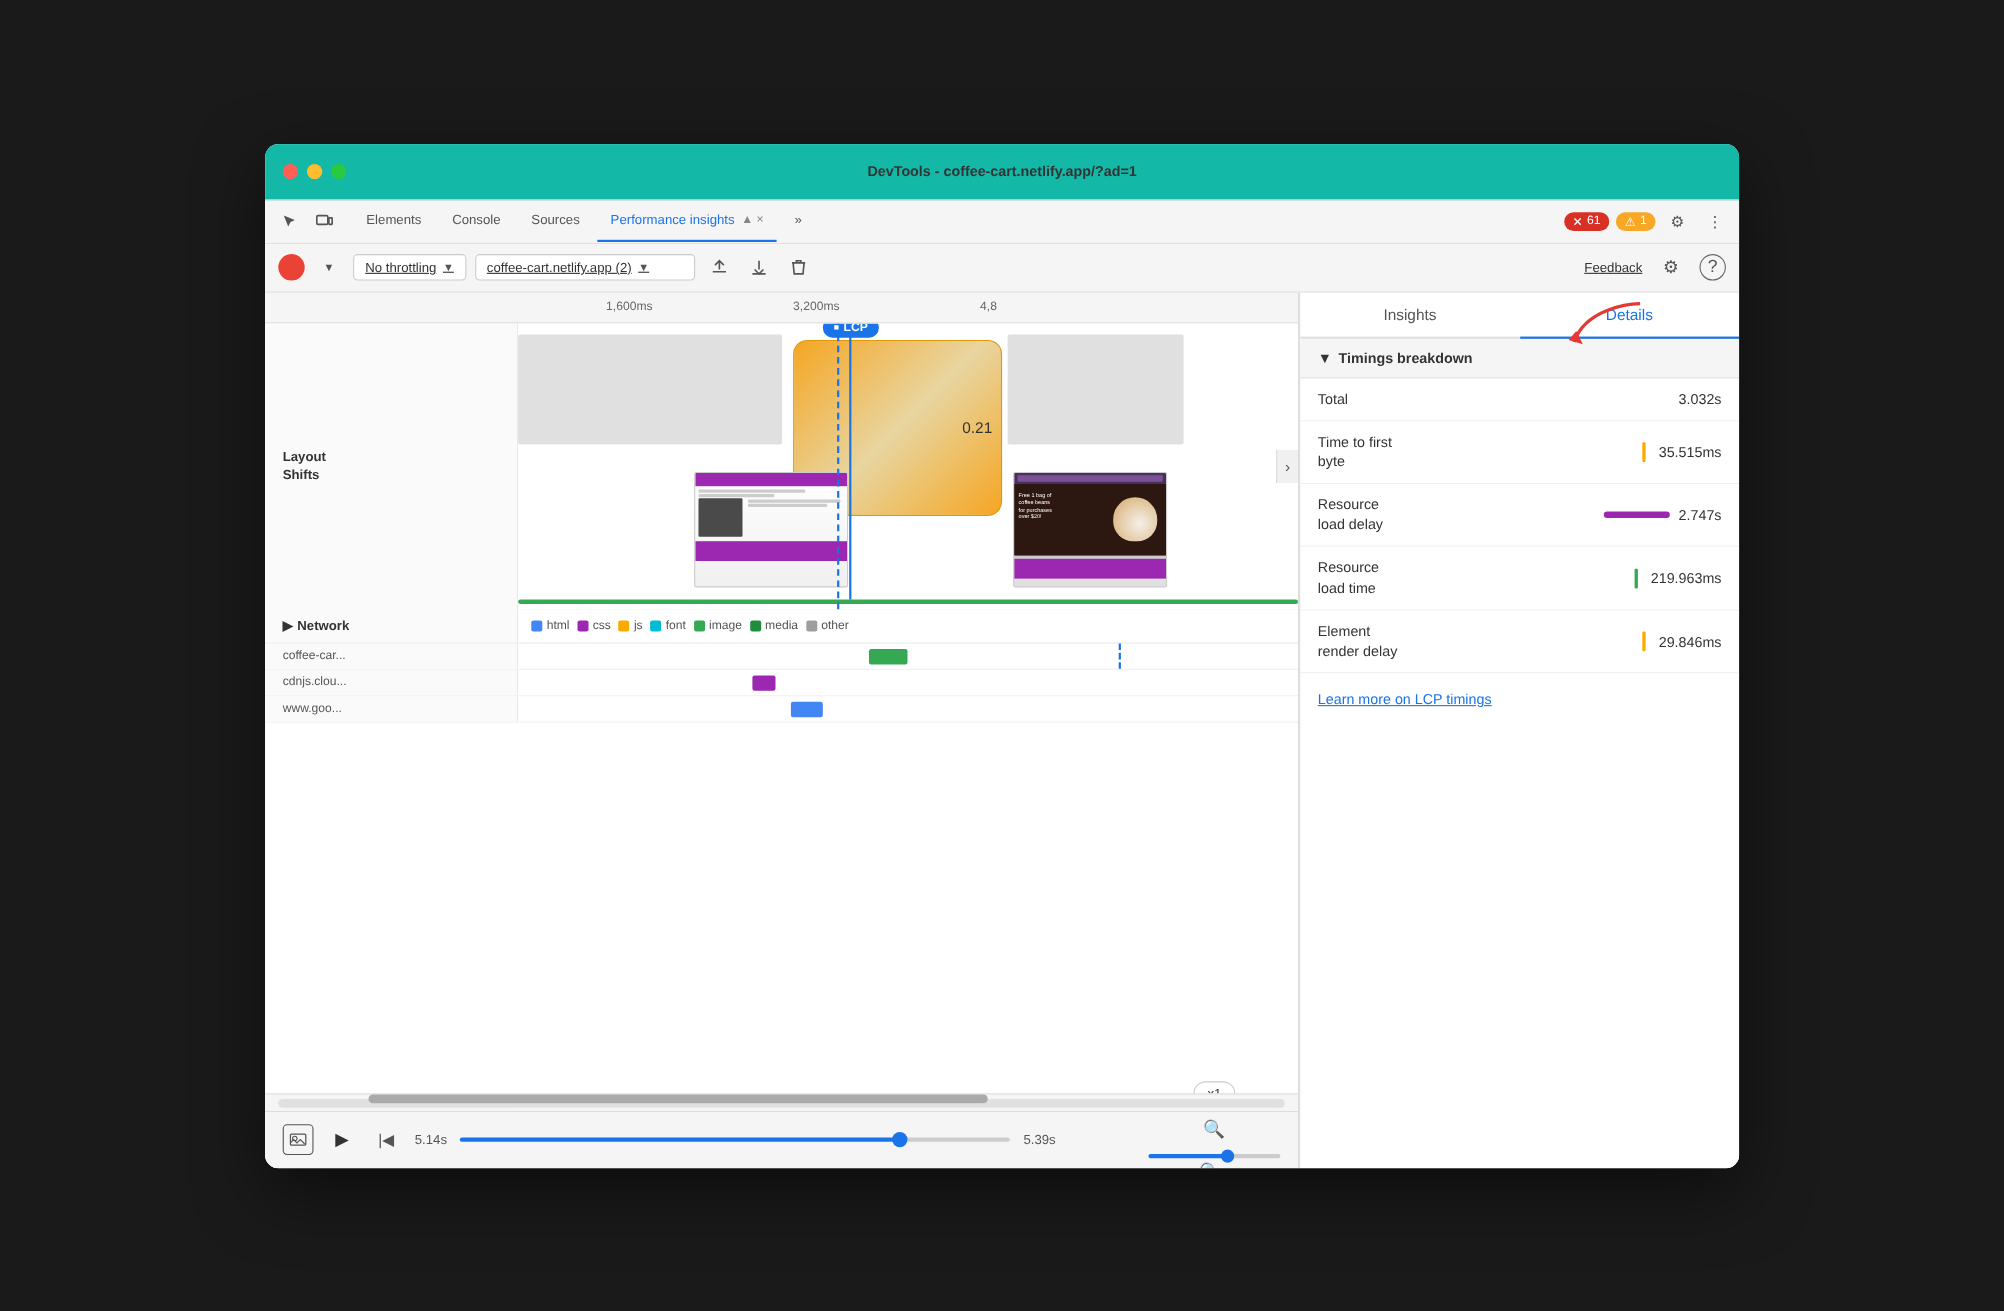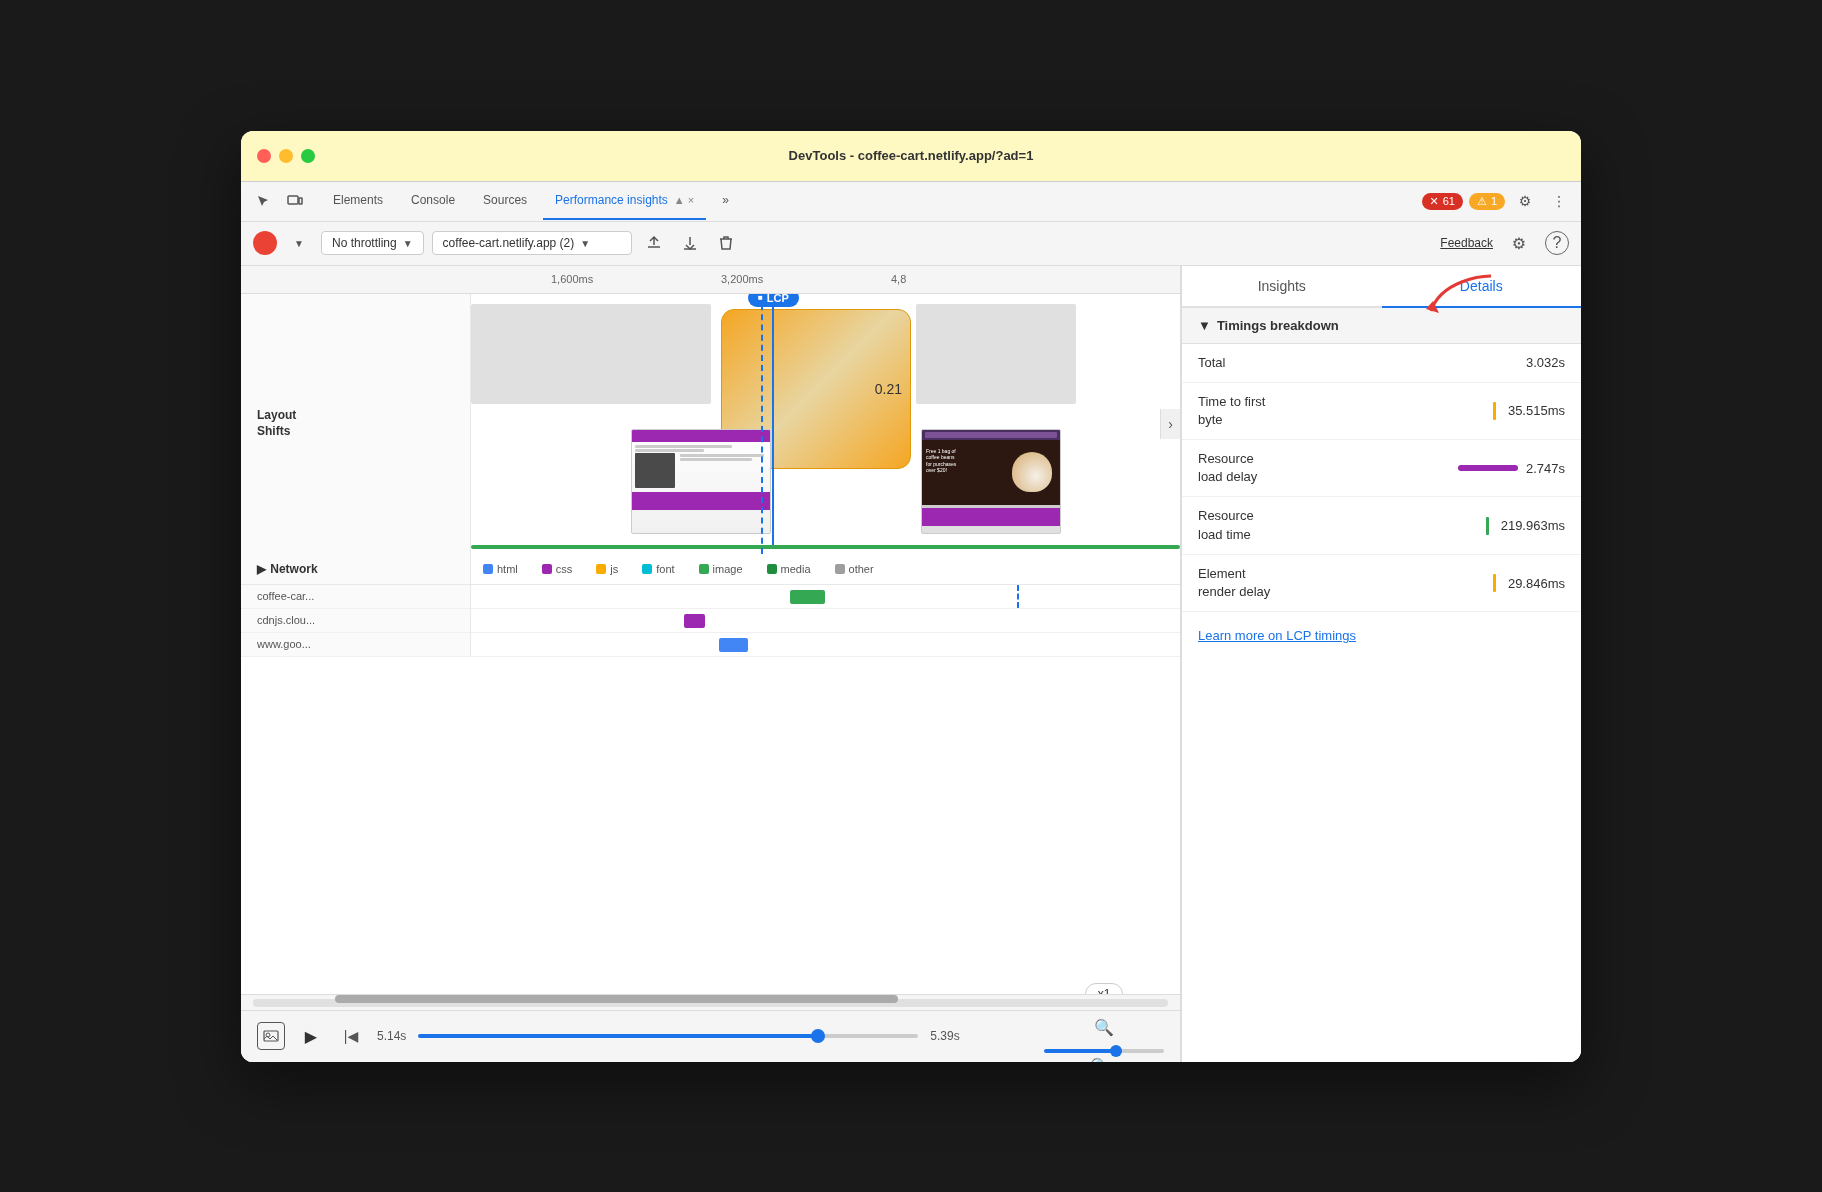--- a/index.html
+++ b/index.html
@@ -13,21 +13,21 @@
     }
     .window {
       width: 1340px;
       background: #f0f0f0;
       border-radius: 12px;
       box-shadow: 0 20px 60px rgba(0,0,0,0.5);
       overflow: hidden;
     }
     
     .title-bar {
-      background: #fef9c3;
+      background: #14b8a6;
       height: 51px;
       display: flex;
       align-items: center;
       padding: 0 16px;
       border-bottom: 1px solid #ccc;
       position: relative;
     }
     .traffic-lights {
       display: flex;
       gap: 8px;
@@ -154,20 +154,21 @@
       display: flex;
       align-items: center;
       gap: 6px;
       background: white;
       border: 1px solid #ccc;
       border-radius: 4px;
       padding: 4px 10px;
       font-size: 12px;
       cursor: pointer;
       color: #333;
+      text-decoration: underline;
     }
     .dropdown-arrow { color: #555; font-size: 10px; }
     .toolbar-right {
       margin-left: auto;
       display: flex;
       align-items: center;
       gap: 12px;
     }
     .feedback-link {
       font-size: 12px;
@@ -408,21 +409,21 @@
       min-width: 230px;
       padding: 8px 16px;
       font-size: 12px;
       color: #333;
       background: #fafafa;
       border-right: 1px solid #e8e8e8;
     }
     .network-legend {
       display: flex;
       align-items: center;
-      gap: 24px;
+      gap: 7px;
       padding: 8px 12px;
       font-size: 11px;
       color: #555;
     }
     .legend-item {
       display: flex;
       align-items: center;
       gap: 4px;
     }
     .legend-dot {

